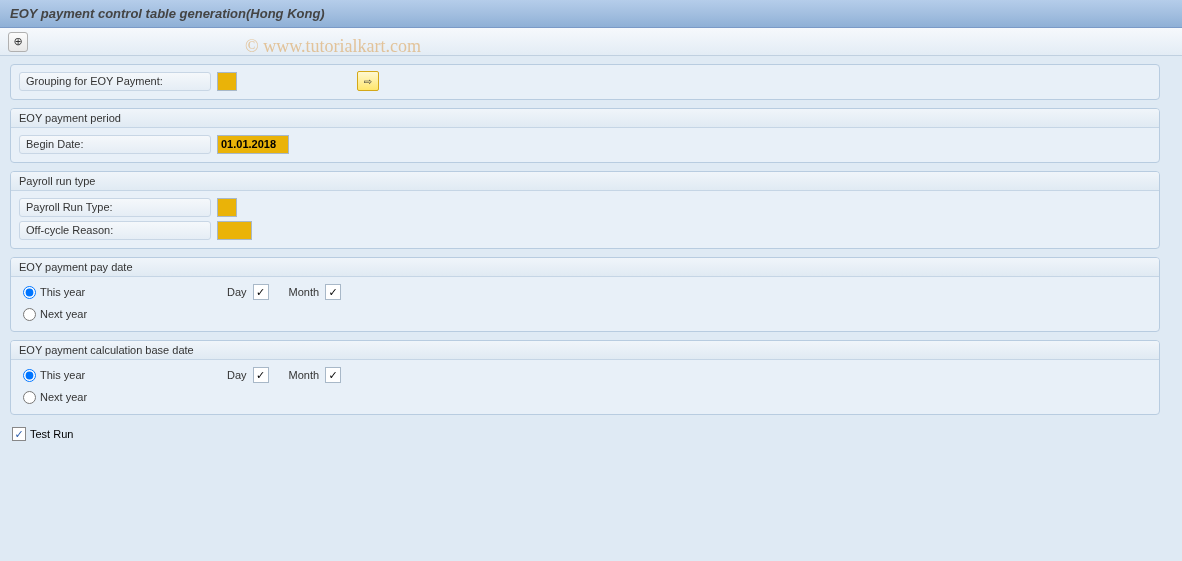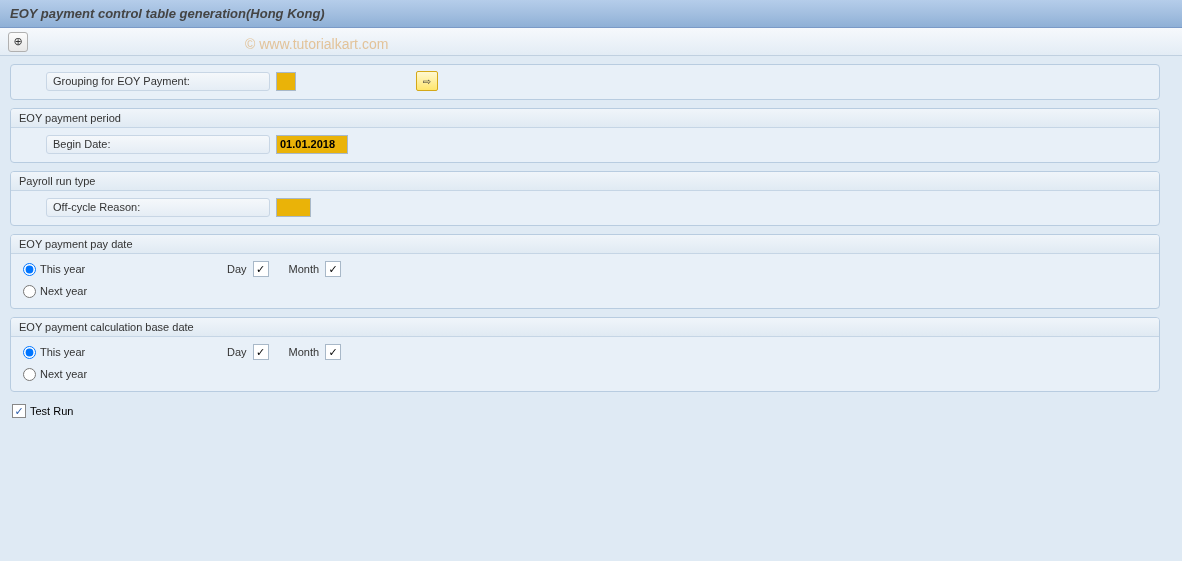--- a/index.html
+++ b/index.html
@@ -81,23 +81,22 @@
     .field-label {
       background: linear-gradient(to bottom, #f5f8fb, #e5edf5);
       border: 1px solid #c8d6e5;
       border-radius: 3px;
       padding: 2px 6px;
       height: 19px;
       display: flex;
       align-items: center;
       font-size: 11px;
       color: #333;
-      width: 224px;
+      width: 192px;
       margin-right: 6px;
-      margin-left: 27px;
     }
     .text-input {
       border: 1px solid #a8b8c8;
       background: #eab308;
       height: 19px;
       padding: 0 3px;
       font-size: 11px;
       font-family: Arial, sans-serif;
       font-weight: bold;
     }
@@ -170,23 +169,23 @@
       justify-content: center;
       margin-right: 4px;
       font-size: 11px;
       color: #2a5caa;
       cursor: pointer;
     }
     .watermark {
       position: absolute;
       top: 36px;
       left: 245px;
-      font-size: 14px;
+      font-size: 18px;
       color: rgba(220, 150, 60, 0.5);
-      font-family: Liberation Sans, sans-serif;
+      font-family: Liberation Serif, serif;
       pointer-events: none;
     }
   </style>
 </head>
 <body>
 
 <div class="title-bar">
   <span class="title-text">EOY payment control table generation(Hong Kong)</span>
 </div>
 
@@ -218,20 +217,24 @@
       <div class="form-row">
         <div class="field-label">Begin Date:</div>
         <input class="text-input input-date" value="01.01.2018" style="">
       </div>
     </div>
   </div>
 
   <div class="group-box">
     <div class="group-title">Payroll run type</div>
     <div class="group-body">
+      <div class="form-row">
+        <div class="field-label">Payroll Run Type:</div>
+        <input class="text-input input-tiny" value="" style="">
+      </div>
       <div class="form-row">
         <div class="field-label">Off-cycle Reason:</div>
         <input class="text-input input-small" value="" style="">
       </div>
     </div>
   </div>
 
   <div class="group-box">
     <div class="group-title">EOY payment pay date</div>
     <div class="group-body">

